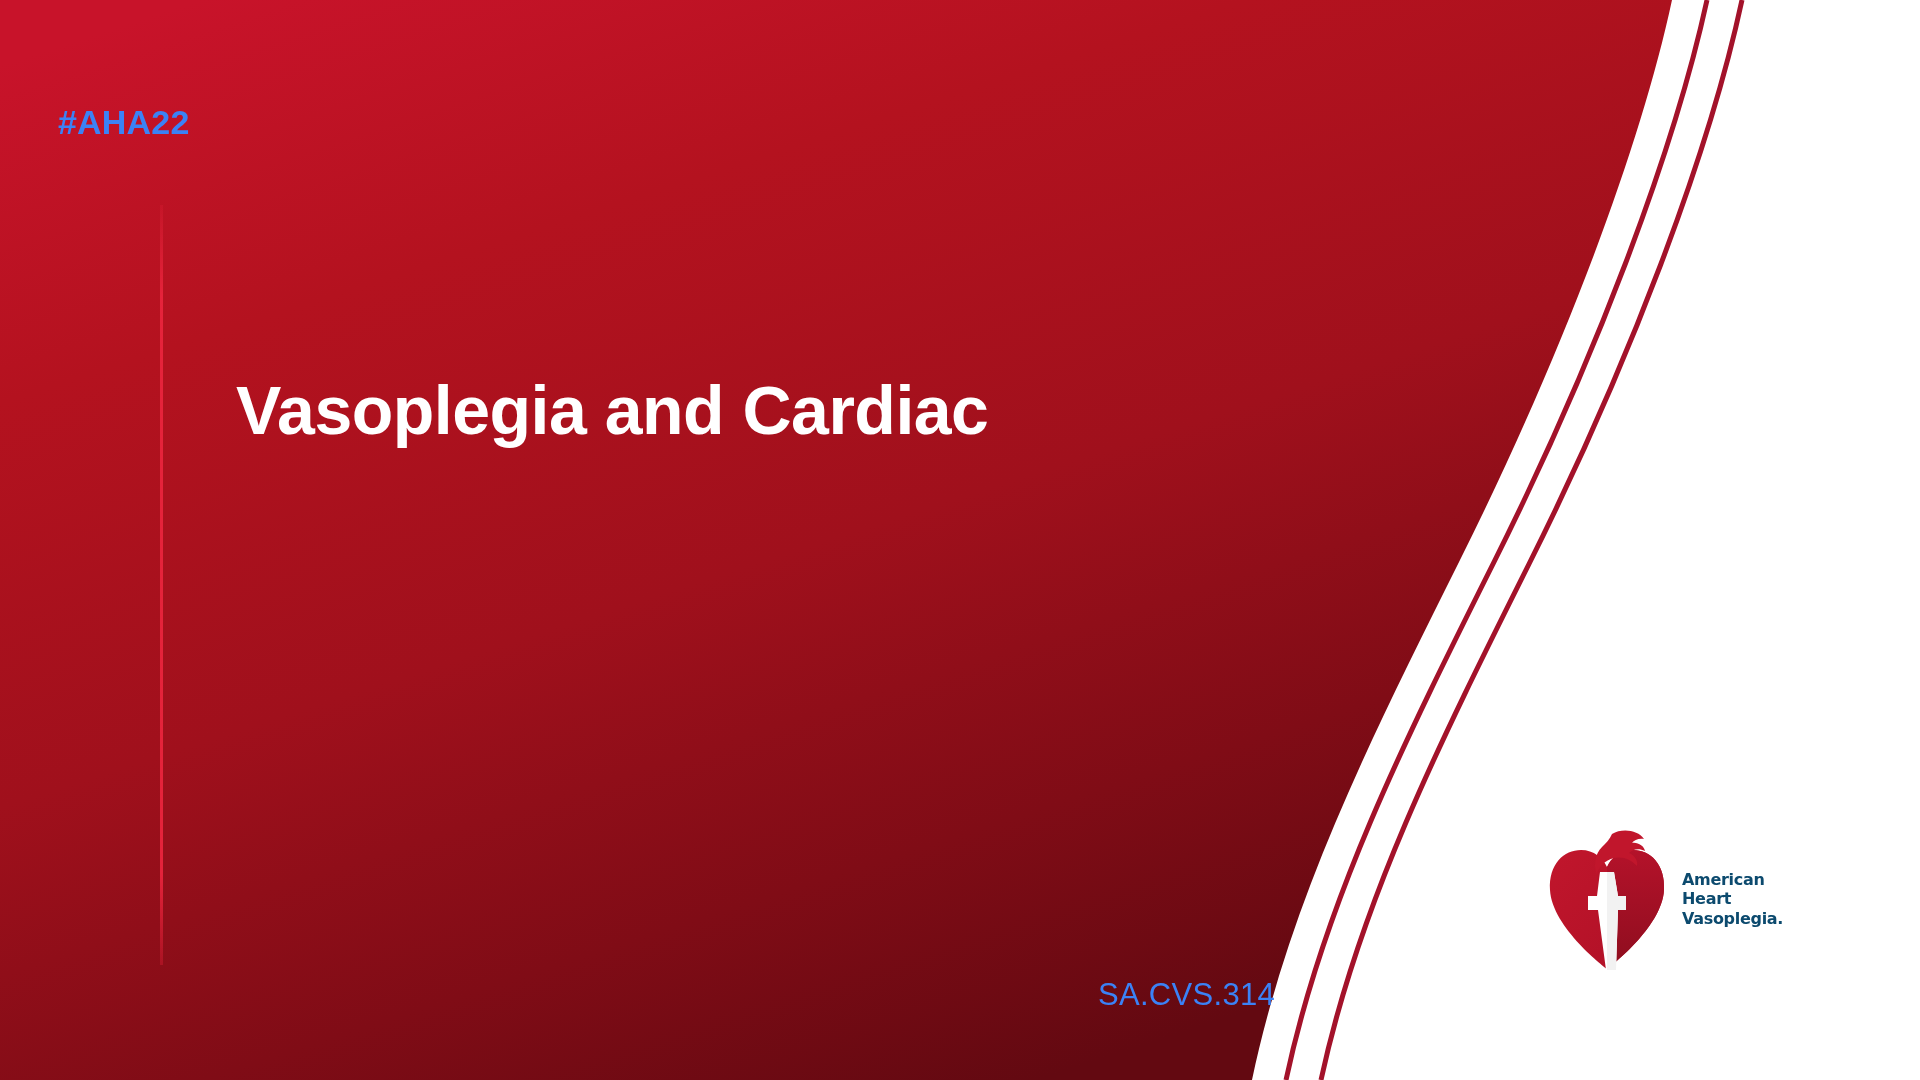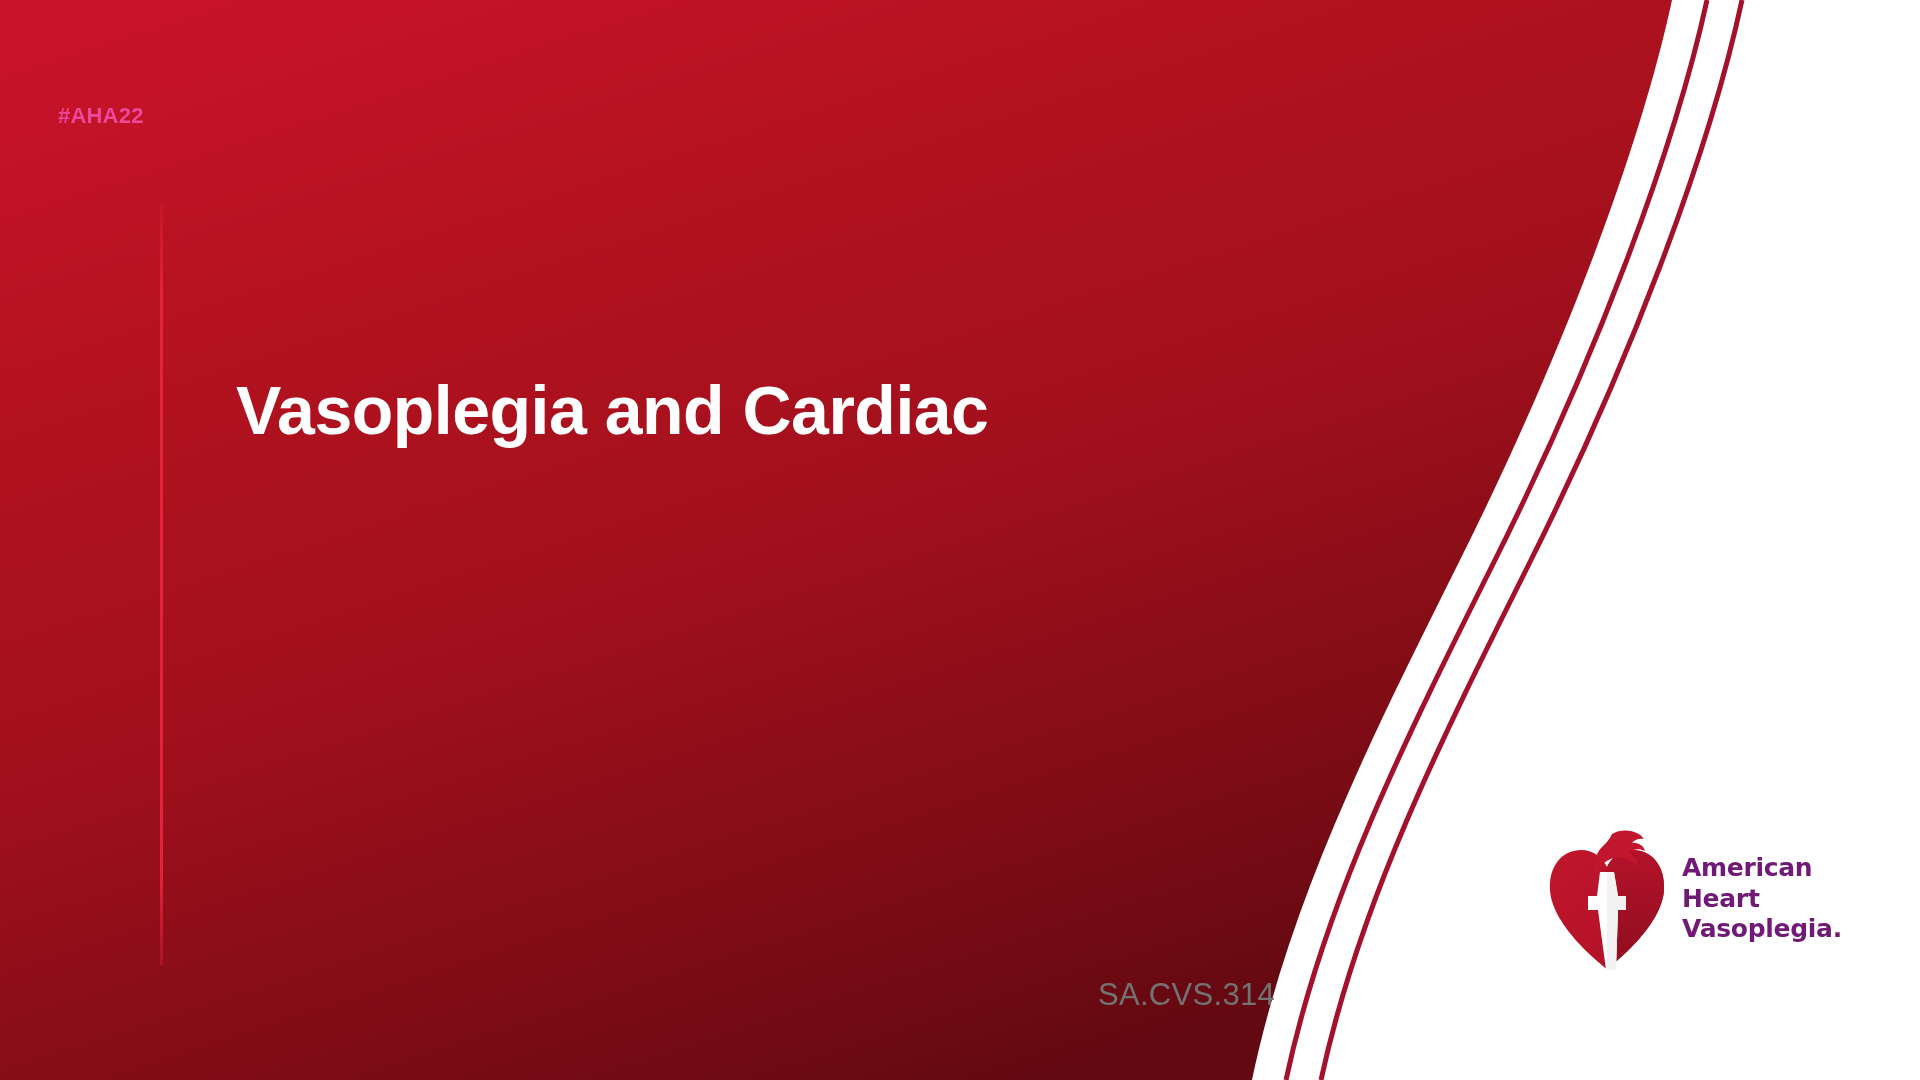--- a/index.html
+++ b/index.html
@@ -42,23 +42,23 @@
         rgba(232,36,60,0.95) 12%,
         rgba(232,36,60,0.95) 88%,
         rgba(226,30,54,0.35) 100%);
   }
 
   
   #hashtag {
     position: absolute;
     left: 58px;
     top: 103px;
-    font-size: 22px;
+    font-size: 34px;
     font-weight: 600;
-    color: #ec4899;
+    color: #3b82f6;
     letter-spacing: 0.2px;
     white-space: nowrap;
   }
 
   
   #title {
     position: absolute;
     left: 236px;
     top: 325px;
     width: 1060px;
@@ -70,43 +70,43 @@
   }
   #title .line { display: block; }
 
   
   #session-code {
     position: absolute;
     left: 1098px;
     top: 977px;
     font-size: 31px;
     font-weight: 400;
-    color: #737373;
+    color: #3b82f6;
     letter-spacing: 0.3px;
     white-space: nowrap;
   }
 
   
   #aha-logo {
     position: absolute;
     left: 1548px;
     top: 824px;
     width: 320px;
     height: 150px;
     display: flex;
     align-items: center;
     gap: 16px;
   }
   #aha-mark { width: 118px; height: 142px; flex: none; }
   #aha-wordmark {
     font-family: "DejaVu Sans", sans-serif;
-    font-size: 25px;
+    font-size: 16px;
     font-weight: 700;
     line-height: 1.22;
-    color: #701a75;
+    color: #0c4a6e;
     letter-spacing: -0.3px;
     white-space: nowrap;
   }
   #aha-wordmark .wm-line { display: block; }
 </style>
 </head>
 <body>
 
 <div id="slide">
 

